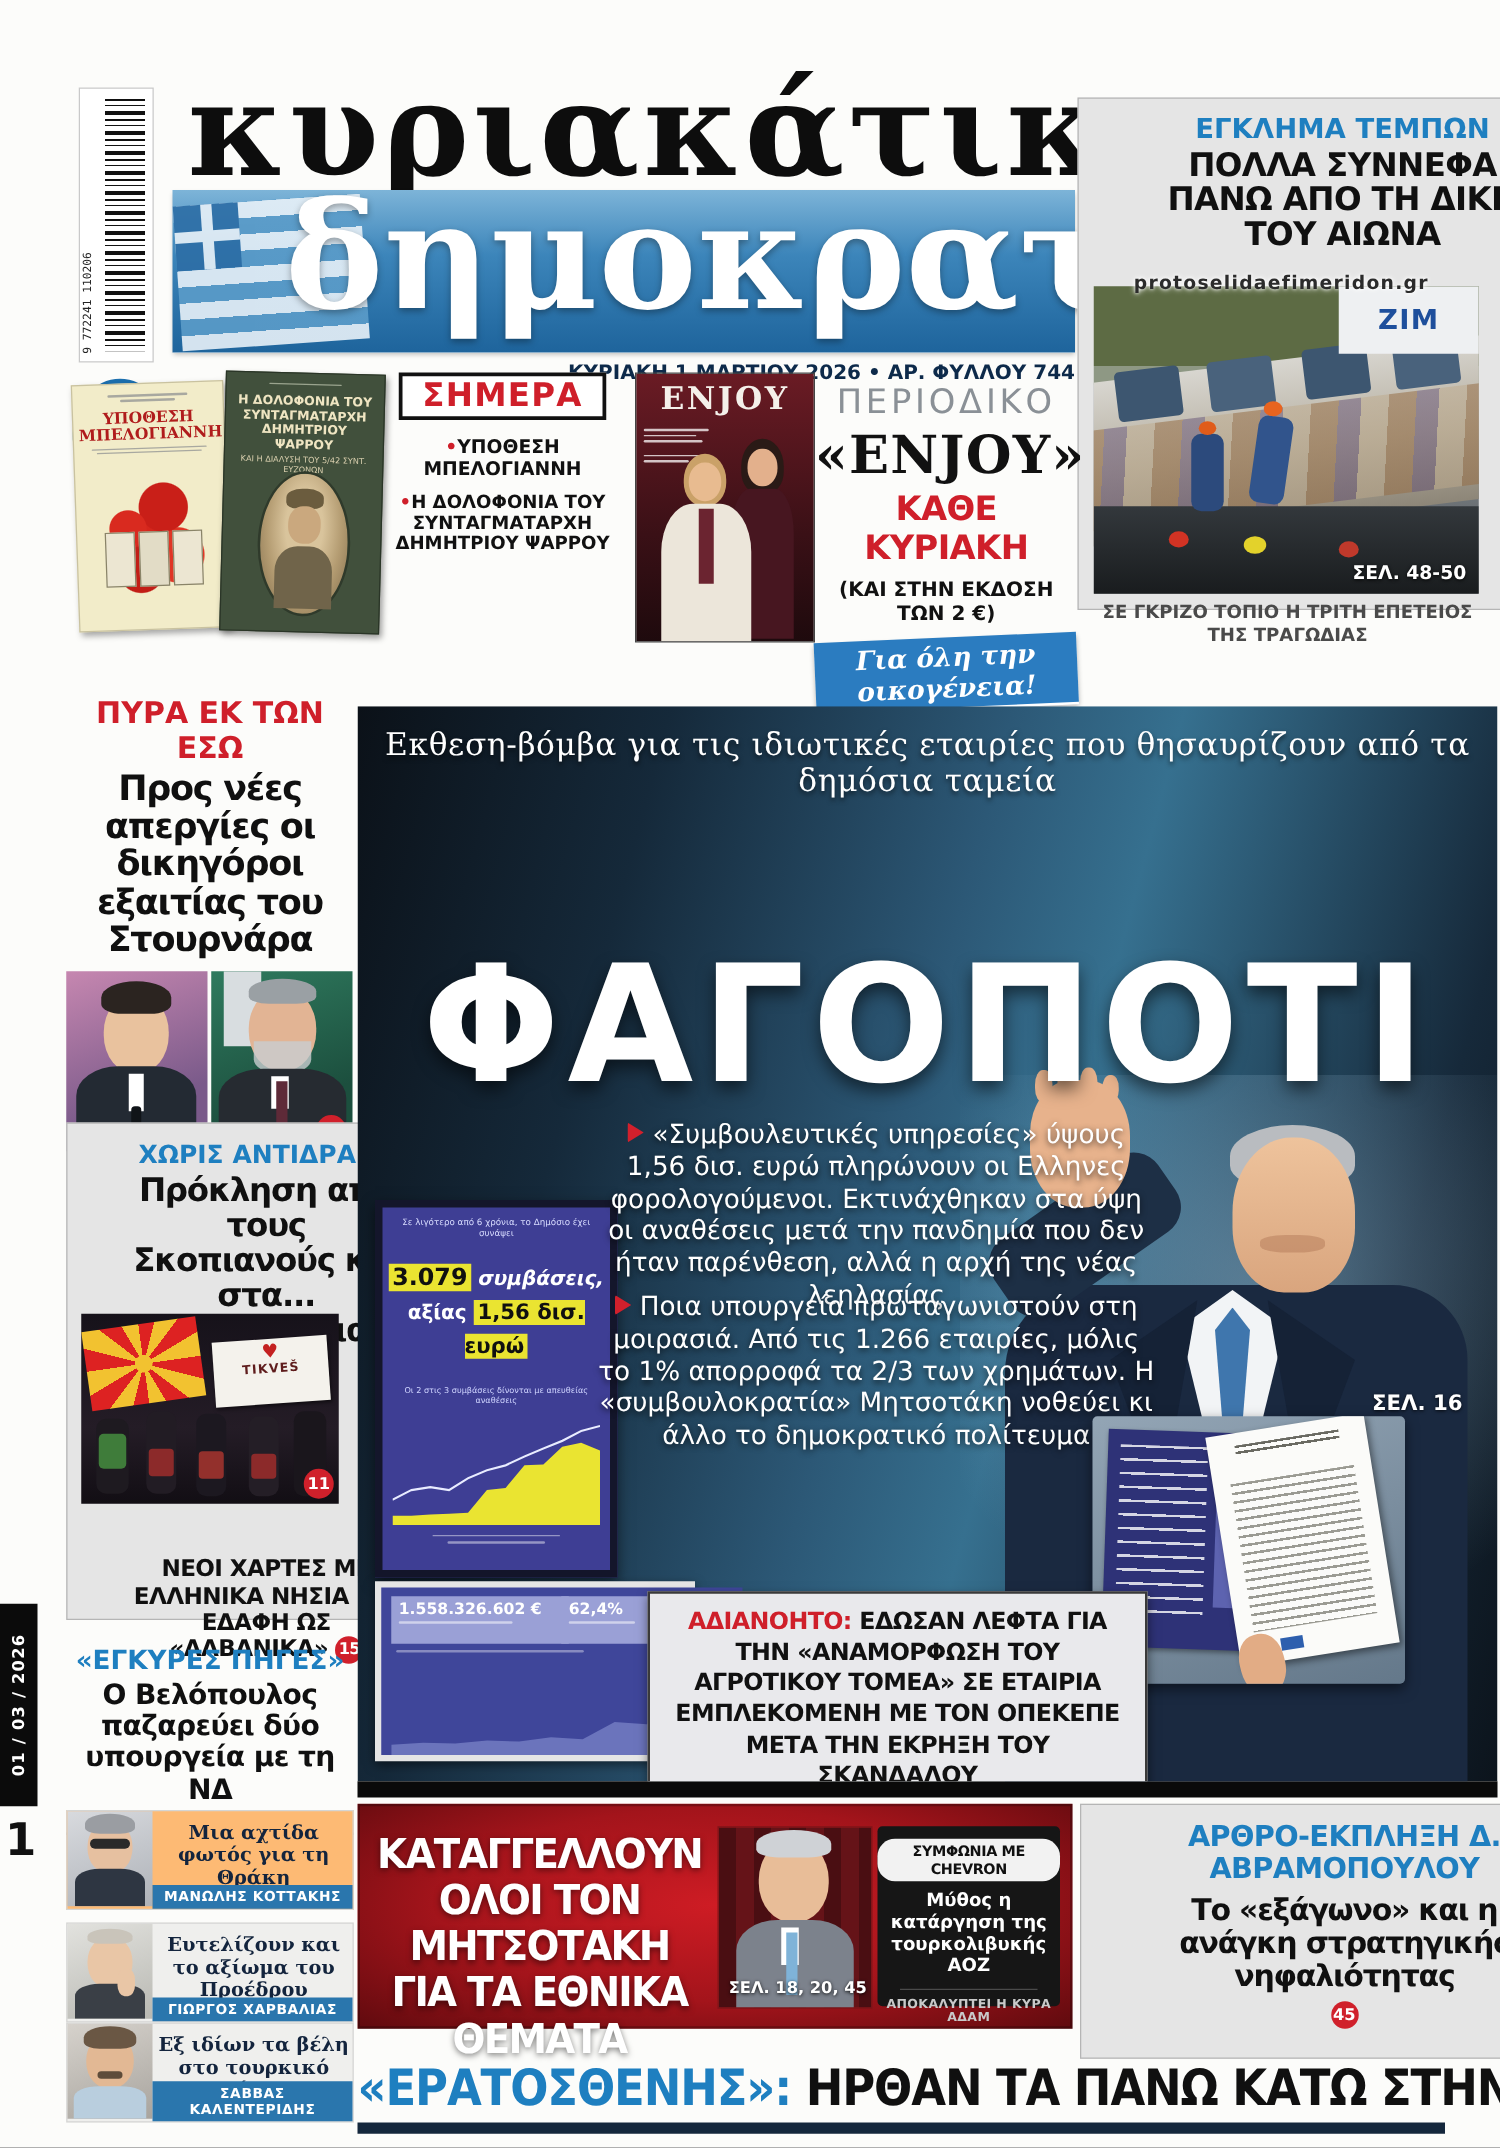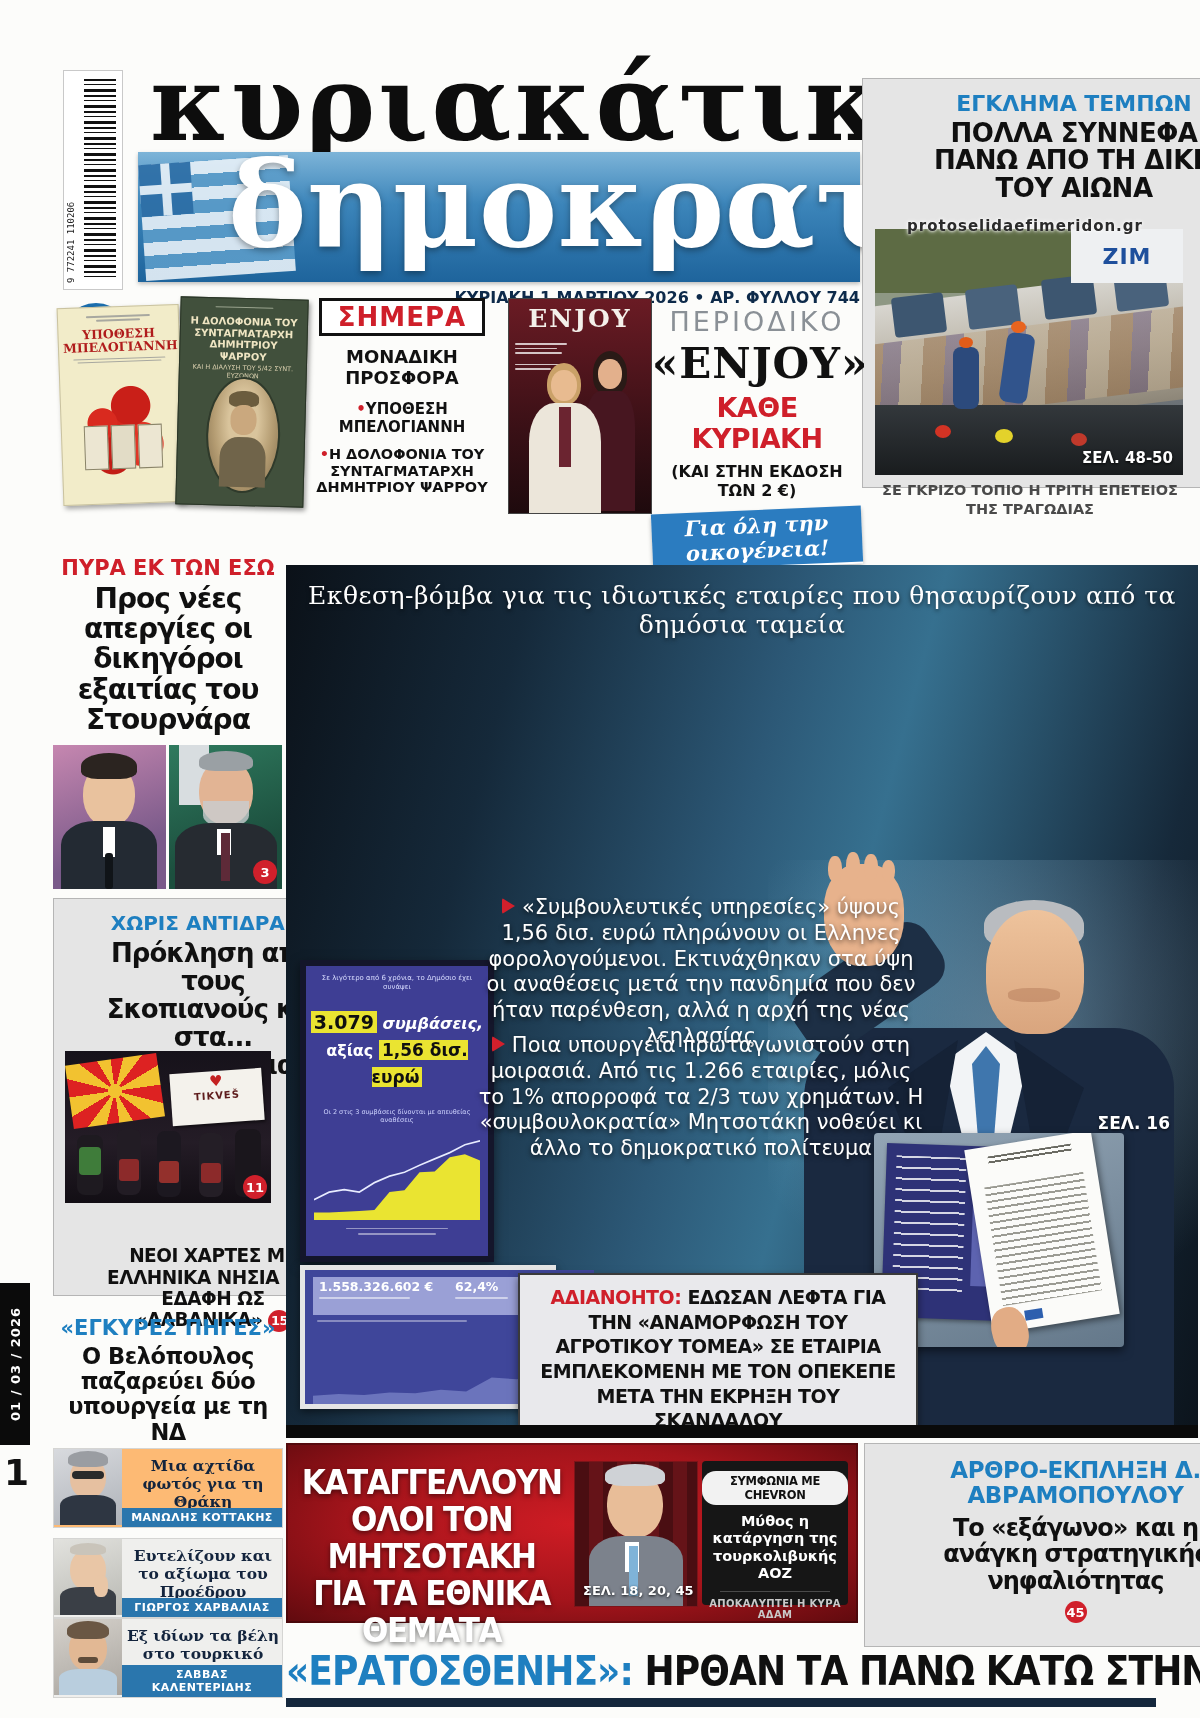--- a/index.html
+++ b/index.html
@@ -101,21 +101,20 @@
       <div class="abs" style="left:28px;top:78px;width:70px;height:112px;border-radius:50%;background:radial-gradient(ellipse at 50% 38%,#d9c49c 0 30%,#b49c72 60%,#7c6848 100%);border:2px solid #2f3a2b;">
         <div class="abs" style="left:20px;top:12px;width:30px;height:16px;background:#6b5c3e;border-radius:45% 45% 30% 30%;"></div>
         <div class="abs" style="left:22px;top:26px;width:26px;height:30px;background:#caa87e;border-radius:45%;"></div>
         <div class="abs" style="left:12px;top:58px;width:46px;height:50px;background:#70644a;border-radius:40% 40% 0 0;"></div>
       </div>
     </div>
   </div>
 
   <div class="abs ctr" style="left:298px;top:298px;width:208px;">
     <div style="display:inline-block;border:3px solid #111;background:#fff;color:#cf1f2a;font-size:26px;font-weight:900;padding:1px 16px;letter-spacing:1px;">ΣΗΜΕΡΑ</div>
-    <div style="margin-top:10px;font-size:18px;font-weight:900;color:#111;">ΜΟΝΑΔΙΚΗ ΠΡΟΣΦΟΡΑ</div>
     <div style="margin-top:12px;font-size:15px;font-weight:900;color:#111;">
       <span style="color:#cf1f2a;">•</span><span>ΥΠΟΘΕΣΗ ΜΠΕΛΟΓΙΑΝΝΗ</span>
     </div>
     <div style="margin-top:10px;font-size:14.5px;font-weight:900;color:#111;line-height:1.15;">
       <span style="color:#cf1f2a;">•</span><span>Η ΔΟΛΟΦΟΝΙΑ ΤΟΥ ΣΥΝΤΑΓΜΑΤΑΡΧΗ ΔΗΜΗΤΡΙΟΥ ΨΑΡΡΟΥ</span>
     </div>
   </div>
 
   <div class="abs" style="left:508px;top:298px;width:142px;height:214px;background:linear-gradient(180deg,#6a1b24 0%,#3a1016 60%,#1e0a0d 100%);border:1px solid #444;overflow:hidden;">
     <div class="serif ctr" style="margin-top:5px;color:#f4f0ea;font-size:25px;font-weight:bold;letter-spacing:2px;">ENJOY</div>
@@ -141,21 +140,21 @@
 
   <div class="abs ctr" style="left:652px;top:306px;width:210px;">
     <div style="font-size:27px;color:#8a9096;letter-spacing:3px;">ΠΕΡΙΟΔΙΚΟ</div>
     <div class="serif" style="margin-top:2px;font-size:42px;font-weight:bold;color:#111;letter-spacing:1px;">«ENJOY»</div>
     <div style="margin-top:4px;font-size:27px;font-weight:900;color:#cf1f2a;letter-spacing:-.5px;">ΚΑΘΕ ΚΥΡΙΑΚΗ</div>
     <div style="margin-top:8px;font-size:16px;font-weight:bold;color:#111;">(ΚΑΙ ΣΤΗΝ ΕΚΔΟΣΗ ΤΩΝ 2 €)</div>
     <div class="serif" style="display:inline-block;margin-top:10px;background:#2b7cc0;color:#fff;font-style:italic;font-size:21px;font-weight:bold;padding:3px 12px;transform:rotate(-2.5deg);box-shadow:0 2px 0 #fff,0 3px 4px rgba(0,0,0,.3);">Για όλη την οικογένεια!</div>
   </div>
 
   <div class="abs ctr" style="left:53px;top:556px;width:230px;">
-    <div class="kicker-red" style="font-size:21px;">ΠΥΡΑ ΕΚ ΤΩΝ ΕΣΩ</div>
+    <div class="kicker-red" style="font-size:24px;">ΠΥΡΑ ΕΚ ΤΩΝ ΕΣΩ</div>
     <div style="margin-top:4px;font-size:28px;font-weight:800;color:#101010;line-height:1.08;letter-spacing:-1px;">Προς νέες απεργίες οι δικηγόροι εξαιτίας του Στουρνάρα</div>
     <div style="position:relative;margin-top:10px;height:144px;">
       <div class="abs" style="left:0;top:0;width:113px;height:144px;background:linear-gradient(160deg,#c687b0,#7a5a8a 70%);overflow:hidden;">
         <div class="abs" style="left:30px;top:18px;width:52px;height:64px;background:#e9c29e;border-radius:48%;"></div>
         <div class="abs" style="left:28px;top:8px;width:56px;height:26px;background:#2b2420;border-radius:50% 50% 30% 30%;"></div>
         <div class="abs" style="left:8px;top:76px;width:96px;height:68px;background:#232a33;border-radius:35% 35% 0 0;"></div>
         <div class="abs" style="left:50px;top:82px;width:12px;height:30px;background:#fff;"></div>
         <div class="abs" style="left:52px;top:108px;width:8px;height:36px;background:#101418;border-radius:3px;"></div>
       </div>
       <div class="abs" style="left:116px;top:0;width:113px;height:144px;background:linear-gradient(160deg,#2f7a5e,#1c4f3e 70%);overflow:hidden;">
@@ -258,20 +257,21 @@
       <div class="abs" style="left:20px;top:92px;width:160px;height:72px;background:#1d2f45;border-radius:24px;transform:rotate(-35deg);"></div>
       <div class="abs" style="left:92px;top:62px;width:34px;height:20px;background:#eef0f2;transform:rotate(-35deg);"></div>
       <div class="abs" style="left:56px;top:4px;width:80px;height:102px;background:#e7b28c;border-radius:42% 44% 46% 46%;"></div>
       <div class="abs" style="left:60px;top:-4px;width:14px;height:26px;background:#e7b28c;border-radius:45%;"></div>
       <div class="abs" style="left:78px;top:-8px;width:14px;height:28px;background:#e7b28c;border-radius:45%;"></div>
       <div class="abs" style="left:96px;top:-6px;width:14px;height:26px;background:#e7b28c;border-radius:45%;"></div>
       <div class="abs" style="left:114px;top:0;width:13px;height:22px;background:#e7b28c;border-radius:45%;"></div>
     </div>
 
     <div class="serif ctr abs" style="left:0;top:16px;width:100%;color:#fff;font-size:25px;letter-spacing:.5px;text-shadow:0 2px 4px rgba(0,0,0,.6);">Εκθεση-βόμβα για τις ιδιωτικές εταιρίες που θησαυρίζουν από τα δημόσια ταμεία</div>
+    <div class="ctr abs" style="left:0;top:185px;width:100%;color:#fff;font-size:130px;font-weight:900;letter-spacing:6px;line-height:1.08;text-shadow:0 6px 14px rgba(0,0,0,.55);">ΦΑΓΟΠΟΤΙ</div>
 
     <div class="abs" style="left:14px;top:395px;width:182px;height:290px;background:#3e3e94;border:6px solid #14162b;box-shadow:0 4px 10px rgba(0,0,0,.5);">
       <div class="ctr" style="margin:8px 6px 0;font-size:7px;color:#d8dcff;line-height:1.35;">Σε λιγότερο από 6 χρόνια, το Δημόσιο έχει συνάψει</div>
       <div class="ctr" style="margin-top:14px;line-height:1.6;">
         <span class="hl" style="font-size:19px;">3.079</span><span style="color:#fff;font-weight:bold;font-size:16px;font-style:italic;"> συμβάσεις,</span><br>
         <span style="color:#fff;font-weight:bold;font-size:16px;">αξίας </span><span class="hl" style="font-size:17px;">1,56 δισ. ευρώ</span>
       </div>
       <div class="ctr" style="margin:16px 8px 0;font-size:6.5px;color:#cfd4ff;">Οι 2 στις 3 συμβάσεις δίνονται με απευθείας αναθέσεις</div>
       <div style="position:relative;margin:8px 8px 0;height:88px;">
         <svg class="chart" viewBox="0 0 100 40" preserveAspectRatio="none">

